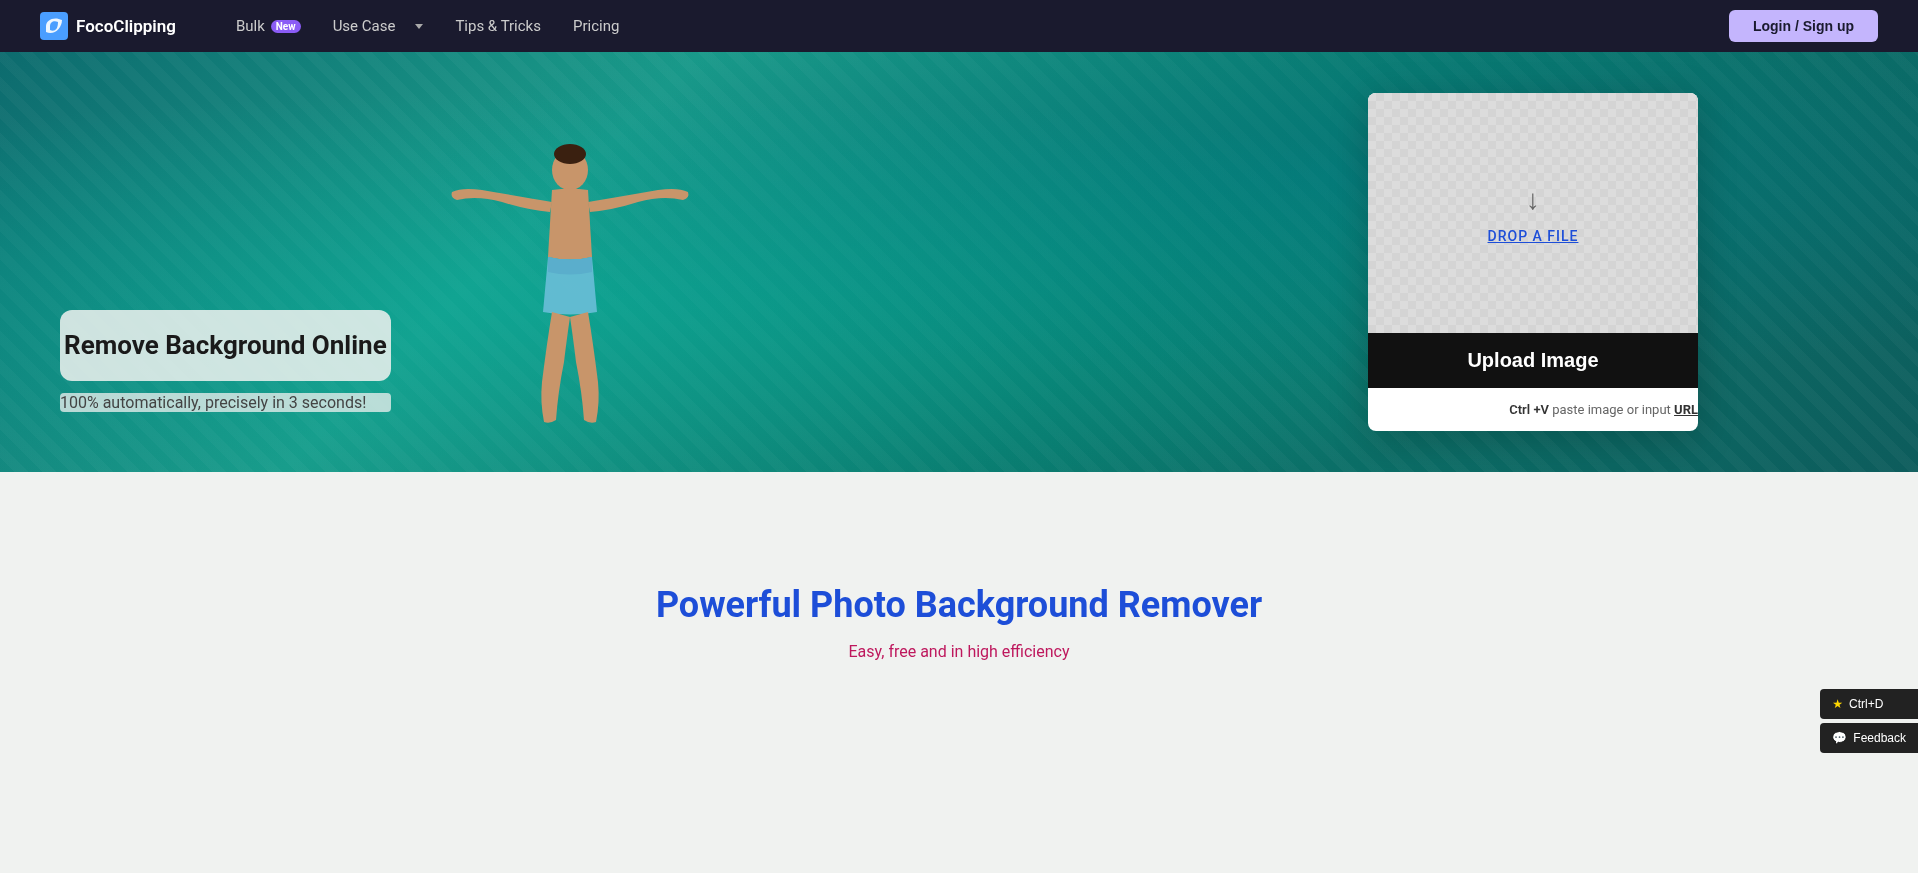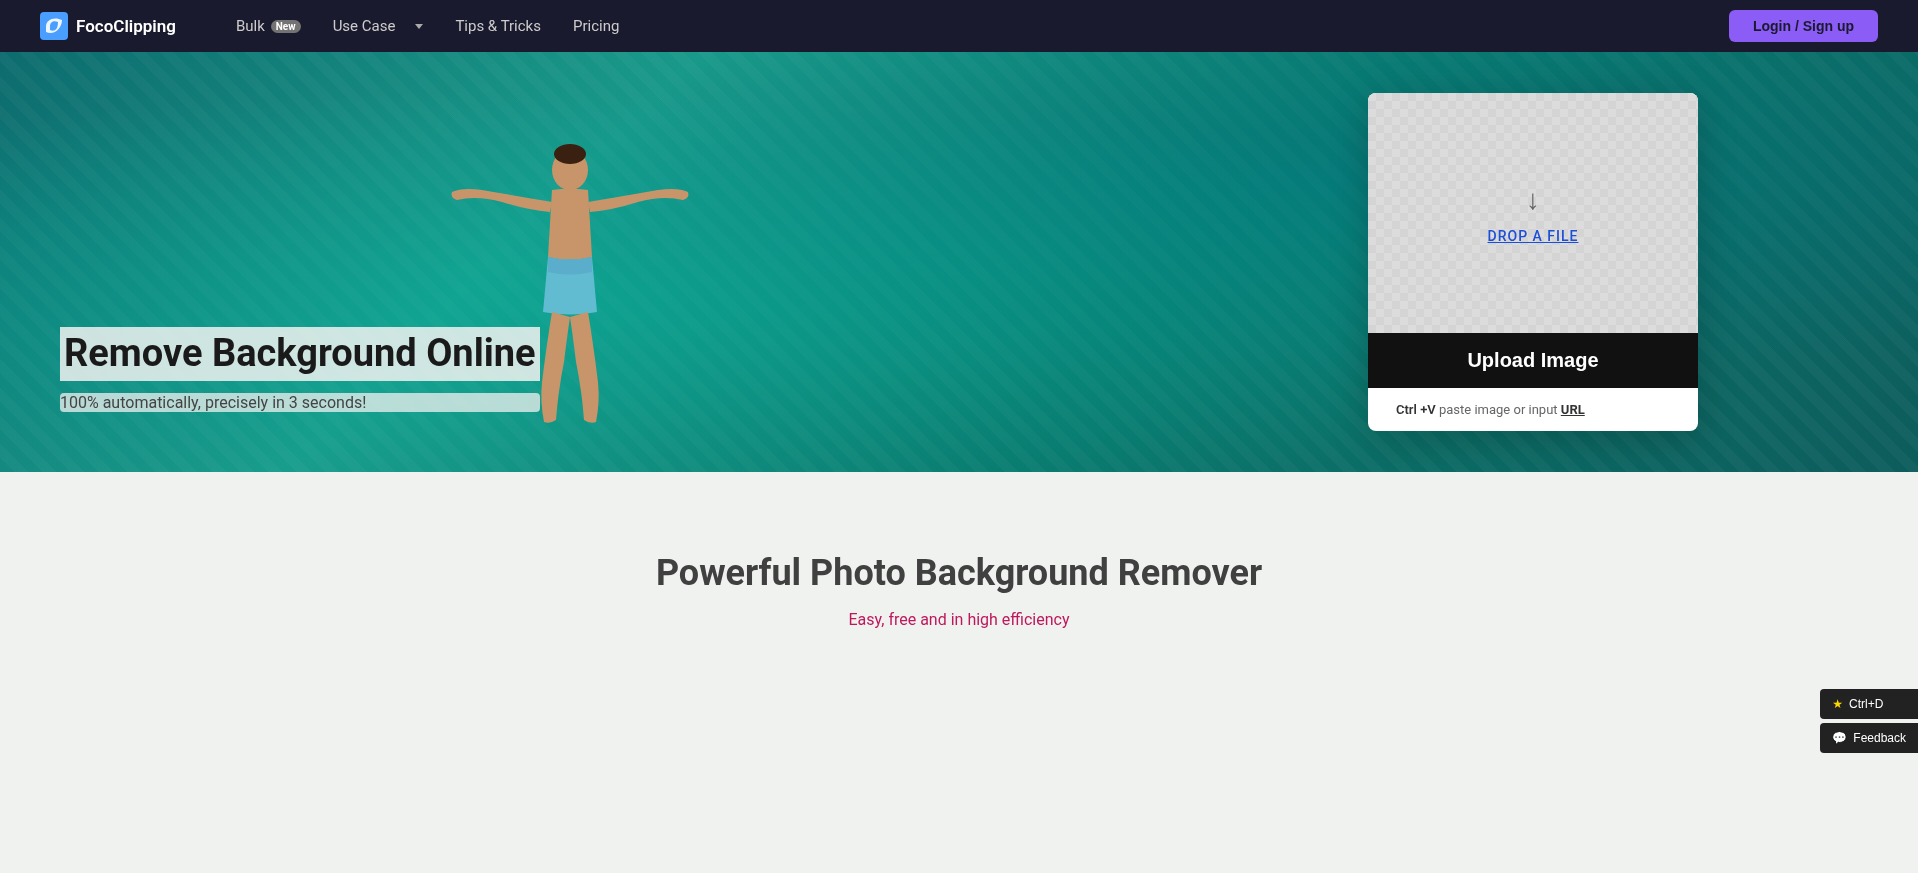--- a/index.html
+++ b/index.html
@@ -42,21 +42,21 @@
       font-size: 15px;
       text-decoration: none;
       cursor: pointer;
     }
     .nav-link-with-badge {
       display: flex;
       align-items: center;
       gap: 6px;
     }
     .new-badge {
-      background: #737373;
+      background: #8b5cf6;
       color: white;
       font-size: 10px;
       font-weight: 700;
       padding: 1px 5px;
       border-radius: 10px;
     }
     .nav-link-dropdown {
       display: flex;
       align-items: center;
       gap: 20px;
@@ -66,21 +66,21 @@
       height: 0;
       border-left: 4px solid transparent;
       border-right: 4px solid transparent;
       border-top: 5px solid #aaa;
       display: inline-block;
     }
     .navbar-right {
       margin-left: auto;
     }
     .login-btn {
-      background: #8b5cf6;
+      background: #c4b5fd;
       color: #1a1a2e;
       border: none;
       padding: 8px 24px;
       border-radius: 6px;
       font-size: 14px;
       font-weight: 600;
       cursor: pointer;
     }
 
     
@@ -127,27 +127,27 @@
     }
 
     
     .hero-text {
       position: absolute;
       left: 60px;
       bottom: 60px;
       z-index: 3;
     }
     .hero-title {
-      font-size: 38px;
+      font-size: 26px;
       font-weight: 700;
       color: #1a1a1a;
       line-height: 1.2;
       background: rgba(240,242,240,0.85);
-      padding: 4px 4px;
-      border-radius: 0;
+      padding: 20px 4px;
+      border-radius: 12px;
     }
     .hero-subtitle {
       font-size: 16px;
       color: #444;
       margin-top: 12px;
       background: rgba(240,242,240,0.75);
       border-radius: 4px;
     }
 
     
@@ -209,40 +209,41 @@
       background: #111111;
       color: white;
       border: none;
       padding: 16px;
       font-size: 20px;
       font-weight: 600;
       cursor: pointer;
       transition: background 0.2s;
     }
     .paste-hint {
-      padding: 14px 28px;
+      padding: 14px 0;
       font-size: 13px;
       color: #666;
-      text-align: left;
+      text-align: right;
     }
     .paste-hint strong { color: #333; font-weight: 600; }
     .paste-hint a { color: #333; font-weight: 700; text-decoration: underline; cursor: pointer; }
 
     
     .bottom-section {
       background: #f0f2f0;
       padding: 80px 40px;
       text-align: center;
       min-height: 200px;
     }
     .bottom-title {
       font-size: 36px;
       font-weight: 700;
-      color: #404040;
+      color: #1d4ed8;
       margin-bottom: 16px;
+      margin-top: 32px;
     }
     .bottom-subtitle {
       font-size: 16px;
       color: #be185d;
     }
 
     
     .side-buttons {
       position: fixed;
       right: 0;

